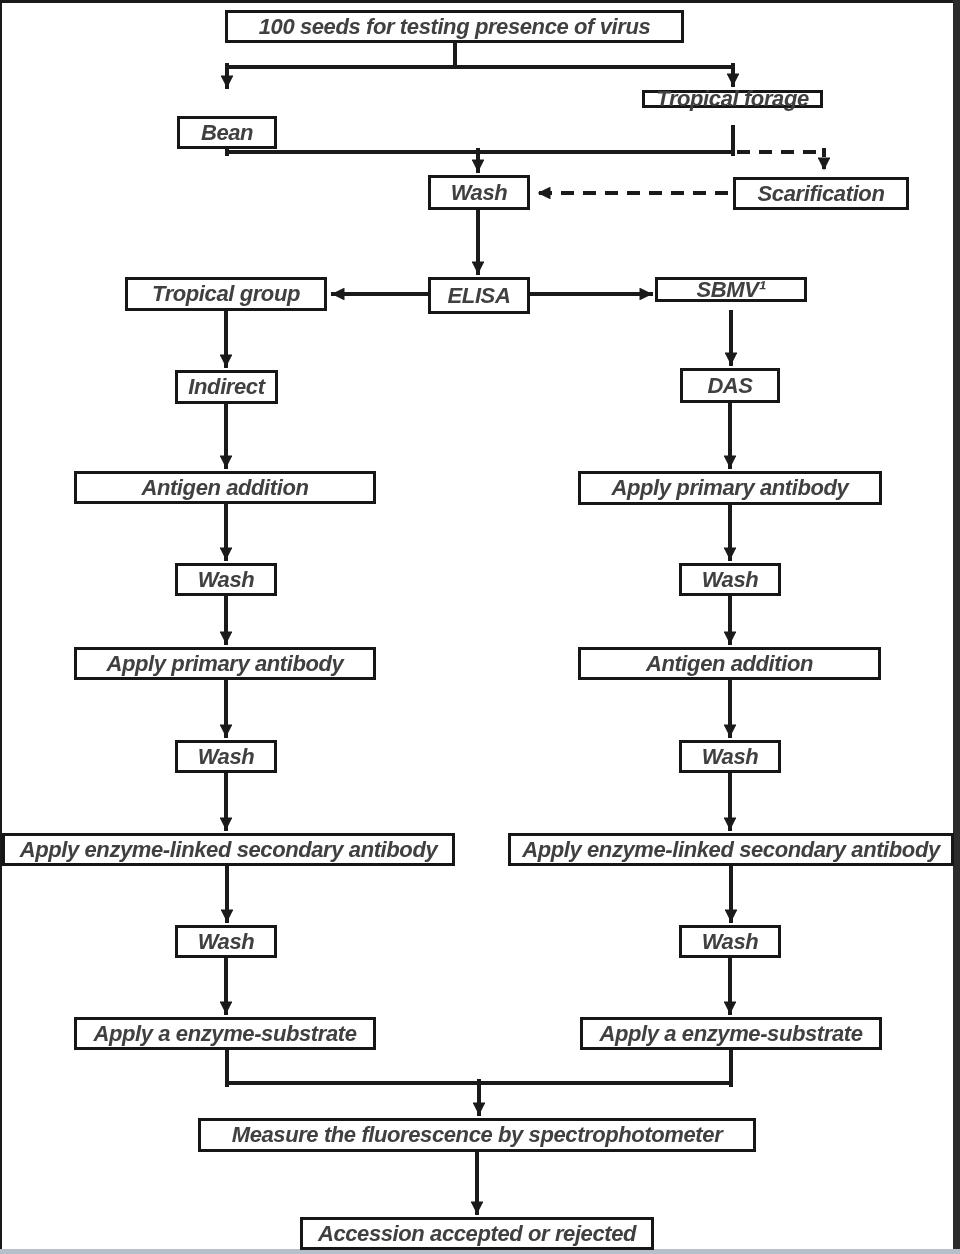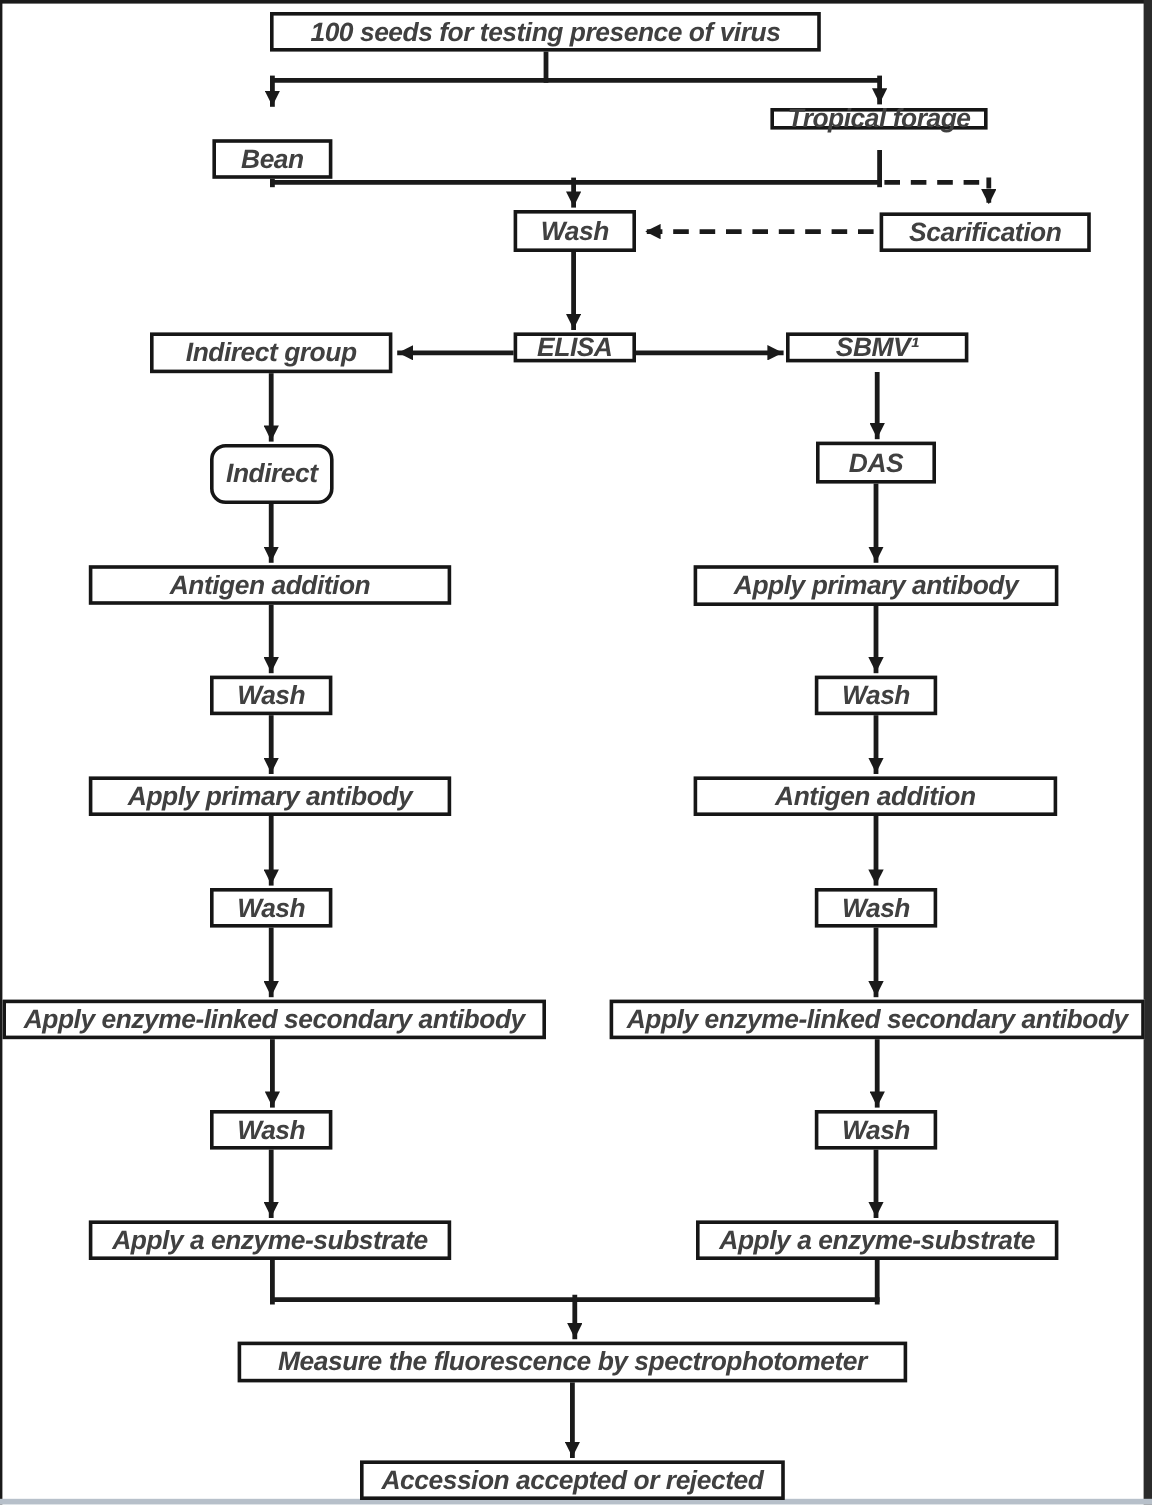--- a/index.html
+++ b/index.html
@@ -91,27 +91,27 @@
   <div class="node" style="left:225px;top:10px;width:459px;height:33px;">100 seeds for testing presence of virus</div>
 
   <div class="node" style="left:177px;top:92px;width:100px;height:33px;margin-top:24px;">Bean</div>
 
   <div class="node" style="left:642px;top:90px;width:181px;height:18px;">Tropical forage</div>
 
   <div class="node" style="left:428px;top:175px;width:102px;height:35px;">Wash</div>
 
   <div class="node" style="left:733px;top:177px;width:176px;height:33px;">Scarification</div>
 
-  <div class="node" style="left:125px;top:277px;width:202px;height:34px;">Indirect group</div>
+  <div class="node" style="left:125px;top:277px;width:202px;height:34px;">Tropical group</div>
 
-  <div class="node" style="left:428px;top:277px;width:102px;height:25px;">ELISA</div>
+  <div class="node" style="left:428px;top:277px;width:102px;height:37px;">ELISA</div>
 
   <div class="node" style="left:655px;top:277px;width:152px;height:25px;">SBMV¹</div>
 
-  <div class="node" style="left:175px;top:370px;width:103px;height:50px;border-radius:13px;">Indirect</div>
+  <div class="node" style="left:175px;top:370px;width:103px;height:34px;">Indirect</div>
 
   <div class="node" style="left:680px;top:368px;width:100px;height:35px;">DAS</div>
 
   <div class="node" style="left:74px;top:471px;width:302px;height:33px;">Antigen addition</div>
 
   <div class="node" style="left:578px;top:471px;width:304px;height:34px;">Apply primary antibody</div>
 
   <div class="node" style="left:175px;top:563px;width:102px;height:33px;">Wash</div>
 
   <div class="node" style="left:679px;top:563px;width:102px;height:33px;">Wash</div>

